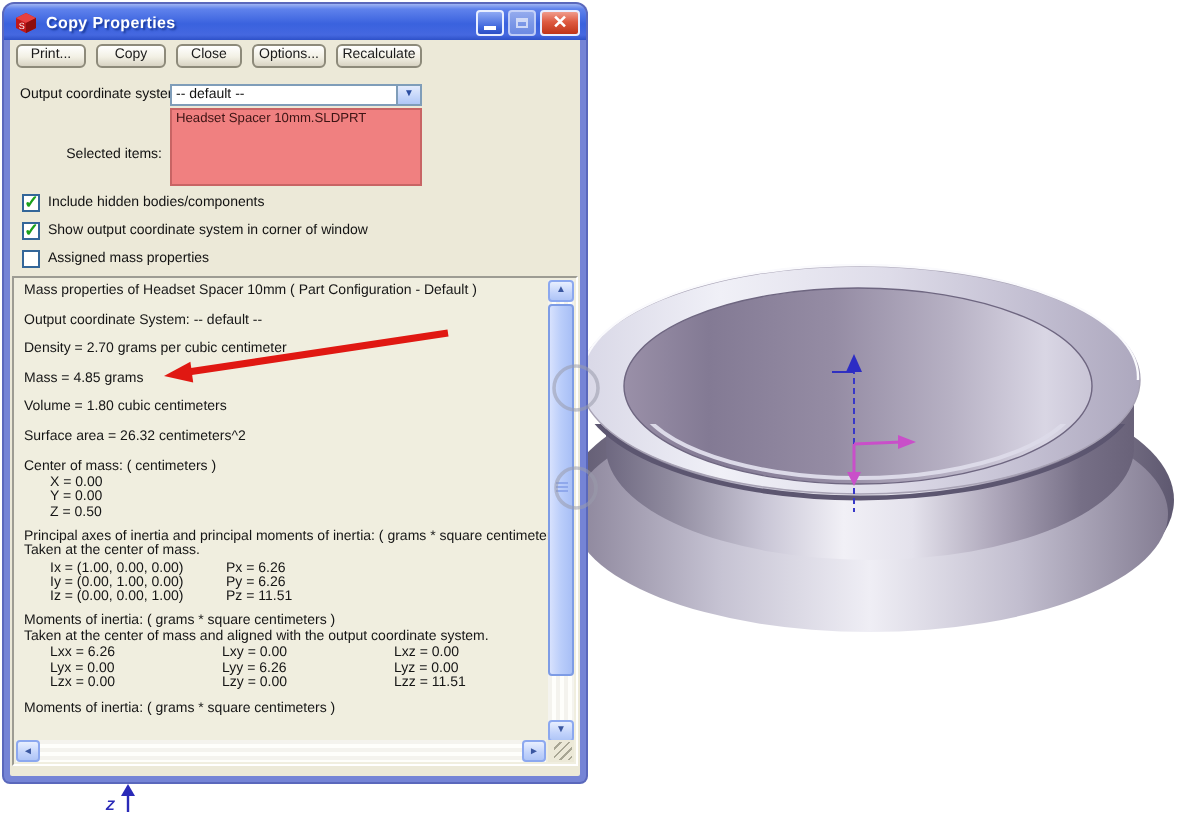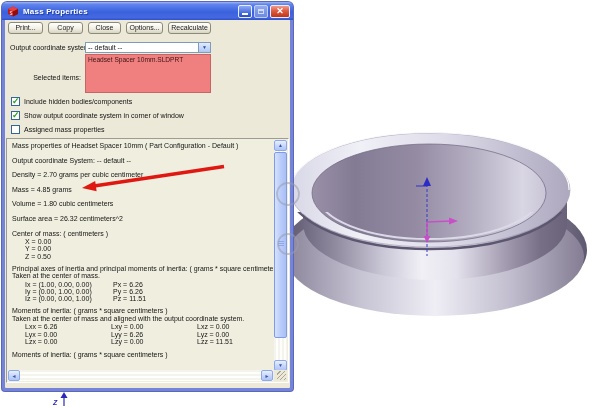--- a/index.html
+++ b/index.html
@@ -191,21 +191,21 @@
   </svg>
 
   <div class="dialog">
     <div class="titlebar">
       <svg class="sw-icon" viewBox="0 0 12 12">
         <polygon points="1,4 6,1.5 11,4 11,9 6,11.5 1,9" fill="#C01818"></polygon>
         <polygon points="1,4 6,1.5 11,4 6,6.5" fill="#E84040"></polygon>
         <polygon points="6,6.5 11,4 11,9 6,11.5" fill="#8E0E0E"></polygon>
         <text x="2.4" y="9.6" font-size="4.5" fill="#fff" font-family="Liberation Sans, sans-serif">S</text>
       </svg>
-      <span class="title-text">Mass Properties</span>
+      <span class="title-text">Copy Properties</span>
       <div class="winbtn min"></div>
       <div class="winbtn max"></div>
       <div class="winbtn close">✕</div>
     </div>
 
     <div class="client">
 
       <div class="toolbar">
         <button class="btn w1">Print...</button>
         <button class="btn w2">Copy</button>

